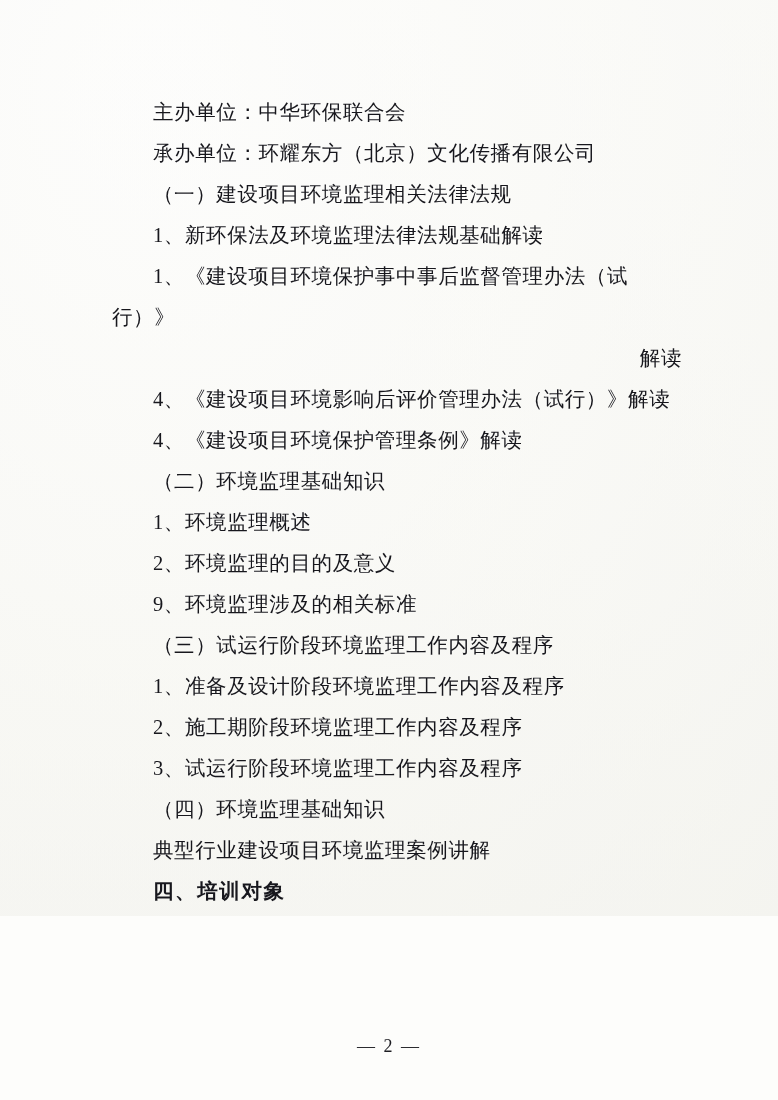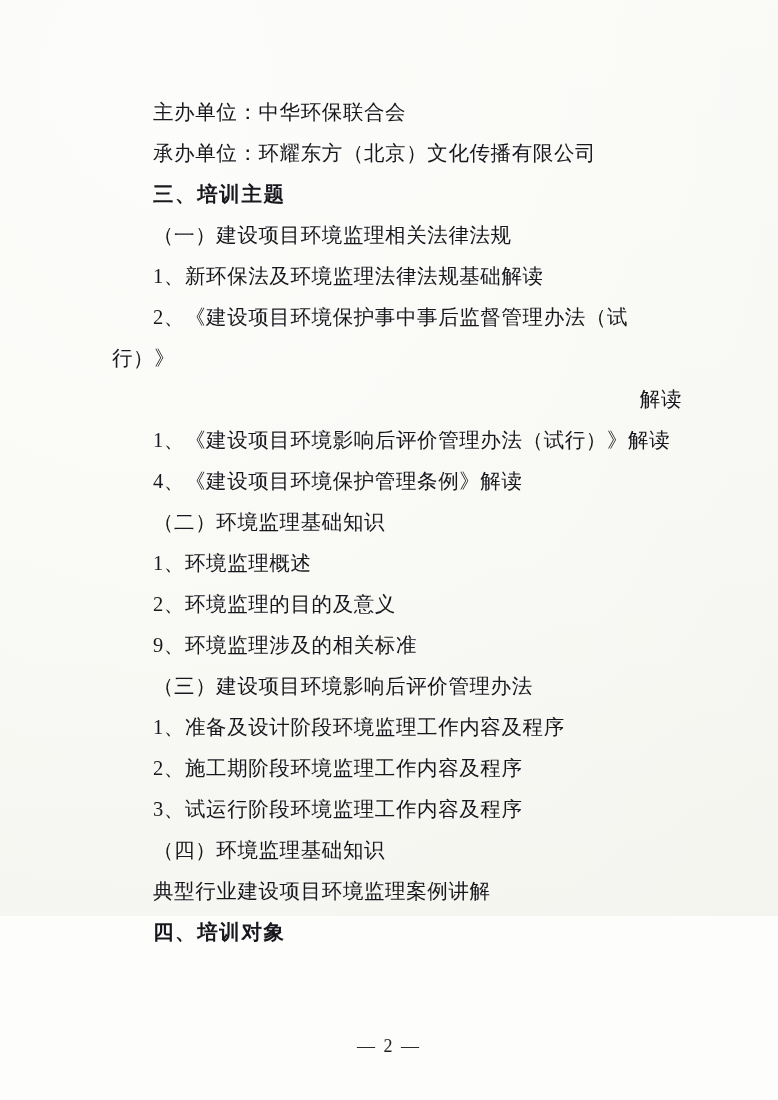--- a/index.html
+++ b/index.html
@@ -67,32 +67,31 @@
 </style>
 </head>
 <body>
 
 <div class="page">
   <div class="paper-tint"></div>
 
   <div class="content">
     <div class="line indent">主办单位：中华环保联合会</div>
     <div class="line indent">承办单位：环耀东方（北京）文化传播有限公司</div>
-    <div class="line heading">三、培训主题</div>
     <div class="line indent">（一）建设项目环境监理相关法律法规</div>
     <div class="line indent">1、新环保法及环境监理法律法规基础解读</div>
-    <div class="line indent">2、《建设项目环境保护事中事后监督管理办法（试行）》</div>
+    <div class="line indent">1、《建设项目环境保护事中事后监督管理办法（试行）》</div>
     <div class="line noindent">解读</div>
-    <div class="line indent">1、《建设项目环境影响后评价管理办法（试行）》解读</div>
+    <div class="line indent">4、《建设项目环境影响后评价管理办法（试行）》解读</div>
     <div class="line indent">4、《建设项目环境保护管理条例》解读</div>
     <div class="line indent">（二）环境监理基础知识</div>
     <div class="line indent">1、环境监理概述</div>
     <div class="line indent">2、环境监理的目的及意义</div>
     <div class="line indent">9、环境监理涉及的相关标准</div>
-    <div class="line indent">（三）建设项目环境影响后评价管理办法</div>
+    <div class="line indent">（三）试运行阶段环境监理工作内容及程序</div>
     <div class="line indent">1、准备及设计阶段环境监理工作内容及程序</div>
     <div class="line indent">2、施工期阶段环境监理工作内容及程序</div>
     <div class="line indent">3、试运行阶段环境监理工作内容及程序</div>
     <div class="line indent">（四）环境监理基础知识</div>
     <div class="line indent">典型行业建设项目环境监理案例讲解</div>
     <div class="line heading">四、培训对象</div>
   </div>
 
   <div class="footer">— 2 —</div>
 </div>

